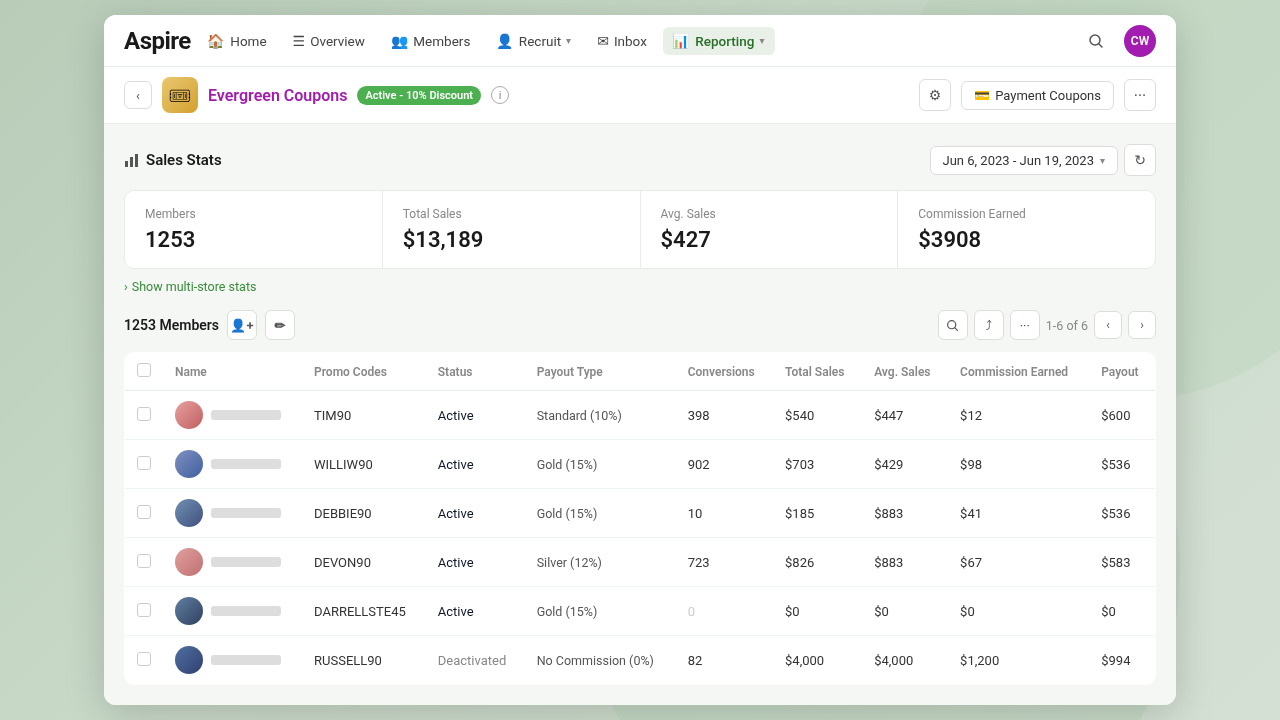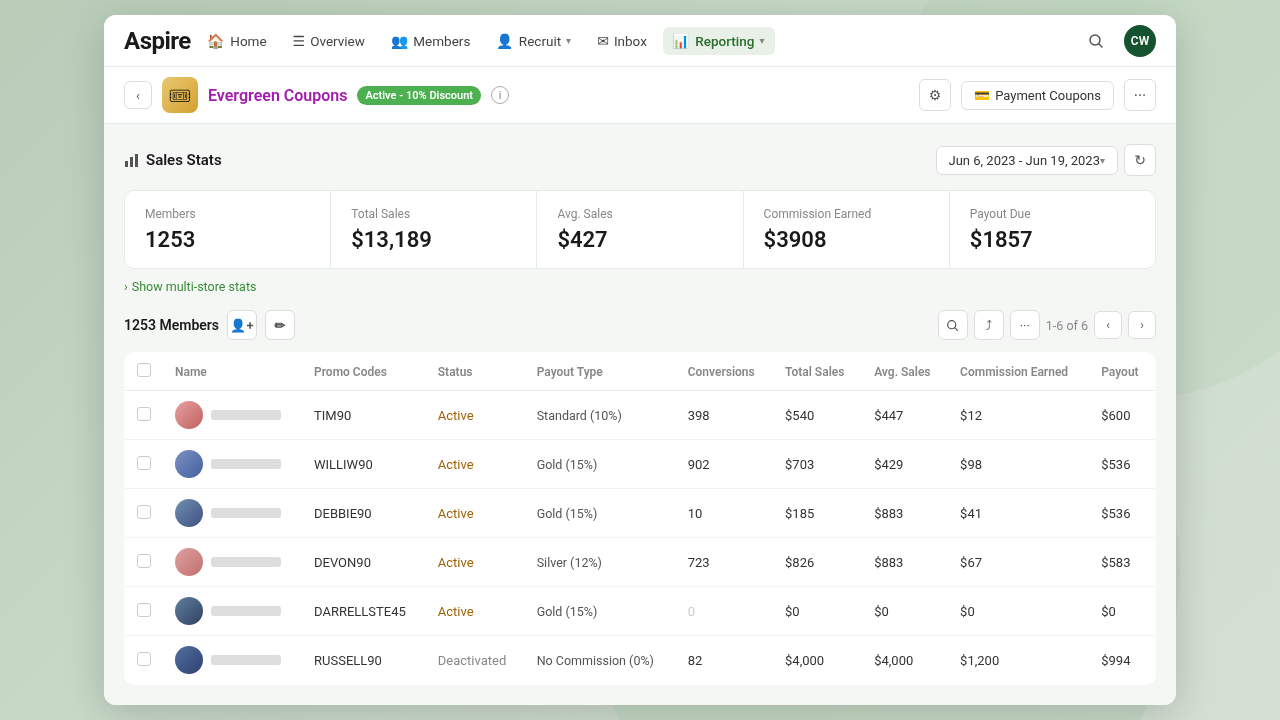--- a/index.html
+++ b/index.html
@@ -80,21 +80,21 @@
     .nav-chevron { font-size: 10px; color: #888; }
     .nav-spacer { flex: 1; }
     .nav-search {
       width: 32px; height: 32px;
       display: flex; align-items: center; justify-content: center;
       border-radius: 6px; cursor: pointer; color: #555;
     }
     .nav-avatar {
       width: 32px; height: 32px;
       border-radius: 50%;
-      background: #14532d;
+      background: #a21caf;
       color: white;
       font-size: 12px;
       font-weight: 600;
       display: flex; align-items: center; justify-content: center;
       margin-left: 6px;
     }
     
     .header-row {
       display: flex;
       align-items: center;
@@ -172,21 +172,21 @@
       margin-bottom: 14px;
     }
     .stats-title {
       display: flex; align-items: center; gap: 6px;
       font-size: 15px; font-weight: 600; color: #1a1a1a;
     }
     .date-range-selector {
       display: flex; align-items: center; gap: 6px;
     }
     .date-range-btn {
-      display: flex; align-items: center; 
+      display: flex; align-items: center; gap: 6px;
       border: 1px solid #ddd;
       border-radius: 6px;
       padding: 6px 12px;
       font-size: 13px; color: #333;
       cursor: pointer; background: #fff;
     }
     .refresh-btn {
       width: 32px; height: 32px;
       border: 1px solid #ddd;
       border-radius: 6px;
@@ -291,21 +291,21 @@
       border-radius: 50%;
       background: #ddd;
       flex-shrink: 0;
     }
     .name-blur {
       width: 70px; height: 10px;
       background: #ddd;
       border-radius: 3px;
     }
     .status-active {
-      color: #a16207; font-size: 13px;
+      color: #0f172a; font-size: 13px;
     }
     .status-deactivated {
       color: #888; font-size: 13px;
     }
     .payout-type {
       font-size: 12.5px; color: #555;
     }
     .conv-zero { color: #ccc; }
     
     .av1 { background: linear-gradient(135deg, #e8a0a0, #c06060); }
@@ -407,24 +407,20 @@
         <div class="stat-label">Total Sales</div>
         <div class="stat-value">$13,189</div>
       </div>
       <div class="stat-card">
         <div class="stat-label">Avg. Sales</div>
         <div class="stat-value">$427</div>
       </div>
       <div class="stat-card">
         <div class="stat-label">Commission Earned</div>
         <div class="stat-value">$3908</div>
-      </div>
-      <div class="stat-card">
-        <div class="stat-label">Payout Due</div>
-        <div class="stat-value">$1857</div>
       </div>
     </div>
 
     <div class="show-more">
       <span>›</span>
       <span>Show multi-store stats</span>
     </div>
 
     <div class="table-header-row">
       <div class="members-label">

